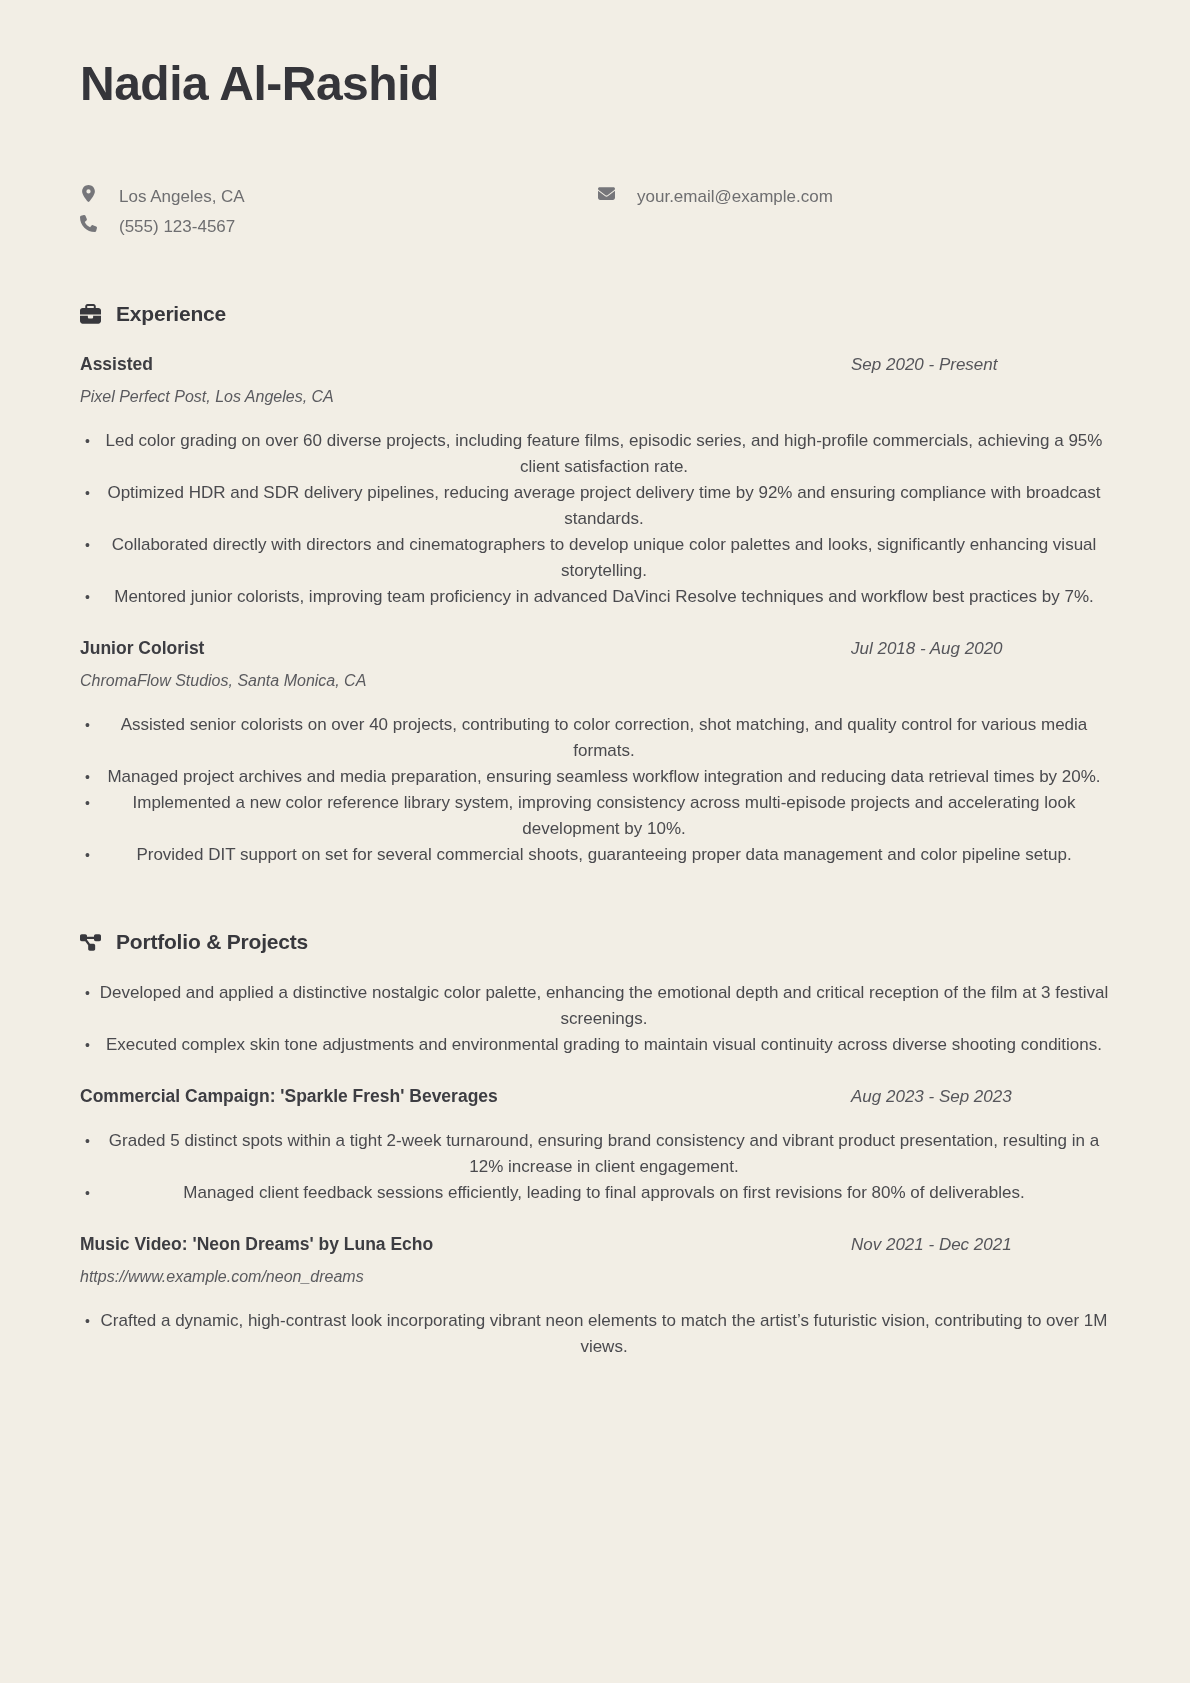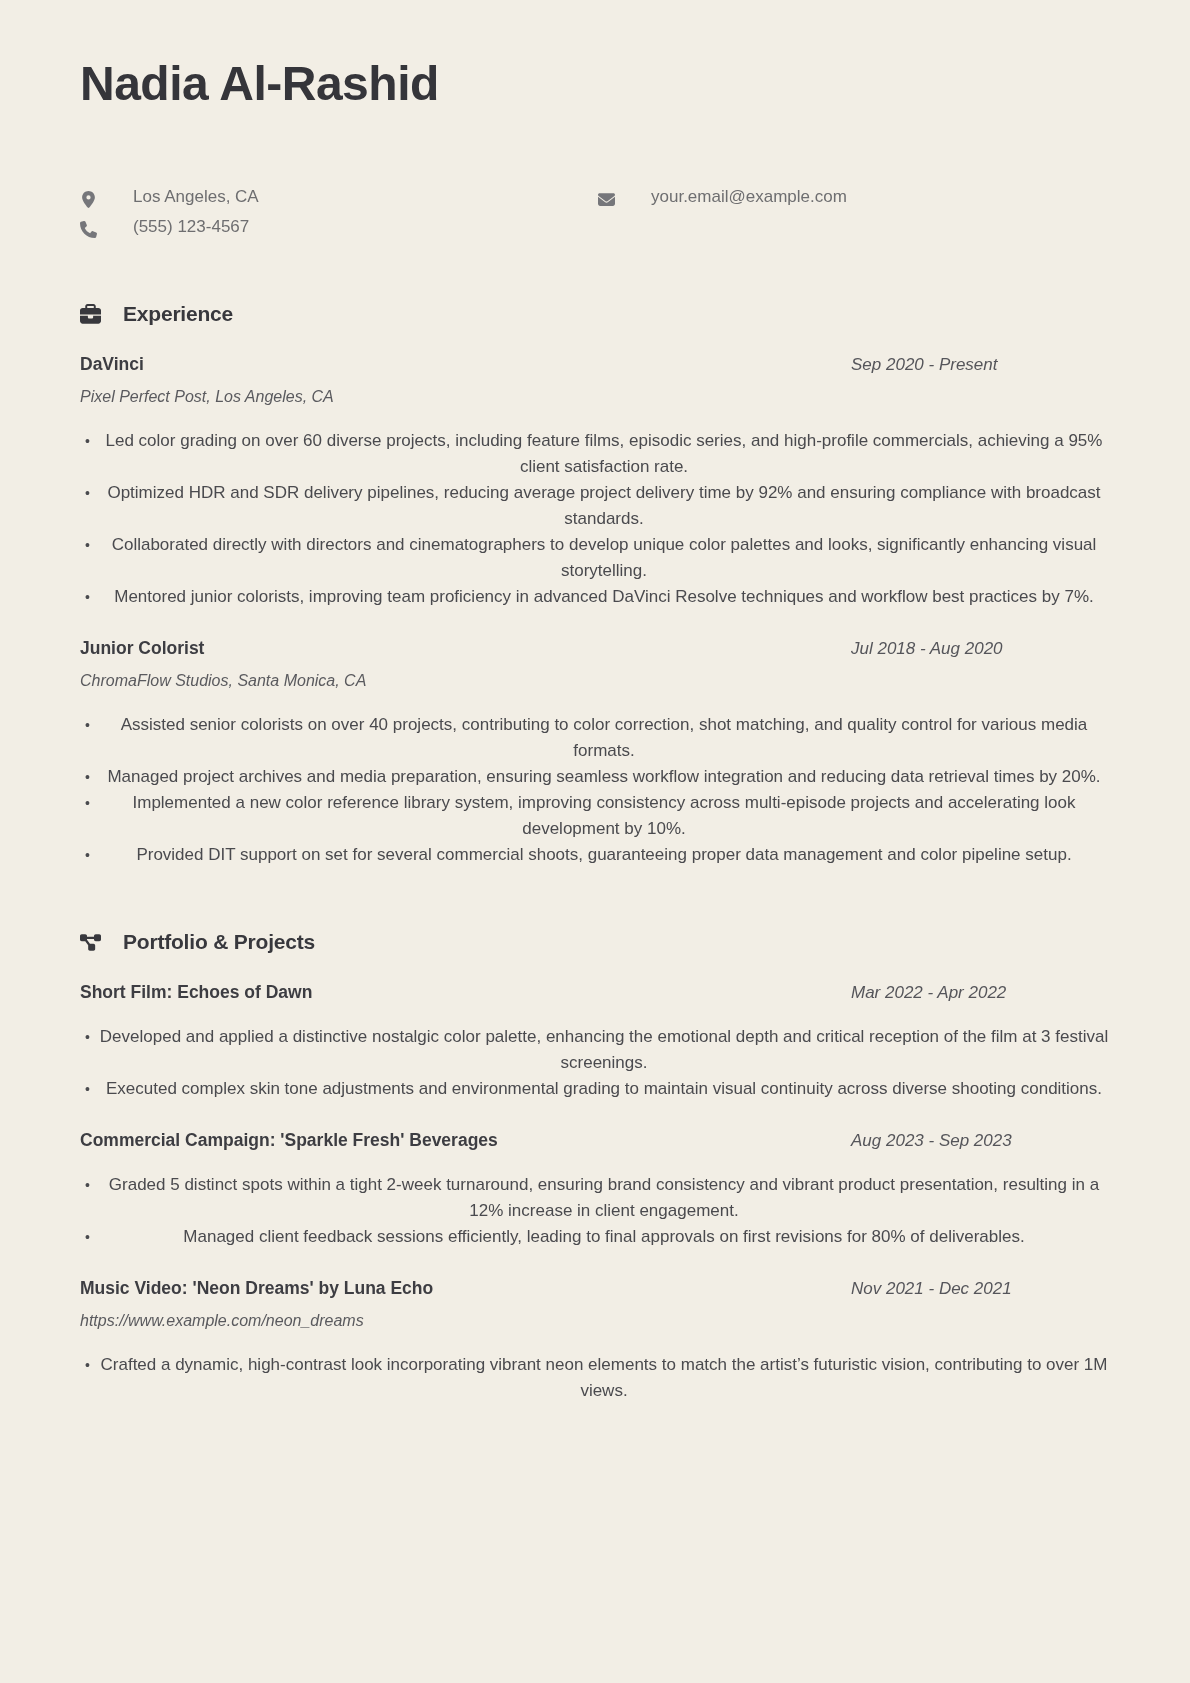--- a/index.html
+++ b/index.html
@@ -29,39 +29,39 @@
   .contact-grid {
     display: grid;
     grid-template-columns: 518px 1fr;
     grid-auto-flow: column;
     grid-template-rows: auto auto;
     row-gap: 7px;
     margin-bottom: 64px;
   }
   .contact-item {
     display: flex;
-    align-items: flex-end;
-    gap: 36px;
+    align-items: flex-start;
+    gap: 22px;
     font-size: 17px;
     color: #6e6e70;
     line-height: 23px;
   }
   .contact-item .cicon {
     width: 17px;
     height: 17px;
     flex: 0 0 17px;
     display: inline-flex;
   }
   .contact-item .cicon svg { width: 17px; height: 17px; fill: #76767a; }
   
   .section { margin-top: 62px; }
   .section-header {
     display: flex;
     align-items: center;
-    gap: 22px;
+    gap: 15px;
     margin-bottom: 26px;
   }
   .section-header .sicon { width: 21px; height: 21px; display: inline-flex; }
   .section-header .sicon svg { width: 21px; height: 21px; fill: #38383d; }
   .section-title {
     font-size: 21px;
     font-weight: 700;
     color: #38383d;
     margin: 0;
     letter-spacing: -0.2px;
@@ -157,21 +157,21 @@
       <span class="sicon">
         <svg viewBox="0 0 512 512">
             <path d="M184 48h144c4.4 0 8 3.6 8 8v40H176V56c0-4.4 3.6-8 8-8zm-56 8v40H64c-35.3 0-64 28.7-64 64v96h512v-96c0-35.3-28.7-64-64-64h-64V56c0-30.9-25.1-56-56-56H184c-30.9 0-56 25.1-56 56zM512 288H320v32c0 17.7-14.3 32-32 32h-64c-17.7 0-32-14.3-32-32v-32H0v128c0 35.3 28.7 64 64 64h384c35.3 0 64-28.7 64-64V288z"></path>
           </svg>
       </span>
       <h2 class="section-title">Experience</h2>
     </div>
 
     <div class="entry">
       <div class="entry-head">
-        <span class="entry-title">DaVinci</span>
+        <span class="entry-title">Assisted</span>
         <span class="entry-date">Sep 2020 - Present</span>
       </div>
       <div class="entry-sub">Pixel Perfect Post, Los Angeles, CA</div>
       <ul class="bullets">
         <li>Led color grading on over 60 diverse projects, including feature films, episodic series, and high-profile commercials, achieving a 95% client satisfaction rate.</li>
         <li>Optimized HDR and SDR delivery pipelines, reducing average project delivery time by 92% and ensuring compliance with broadcast standards.</li>
         <li>Collaborated directly with directors and cinematographers to develop unique color palettes and looks, significantly enhancing visual storytelling.</li>
         <li>Mentored junior colorists, improving team proficiency in advanced DaVinci Resolve techniques and workflow best practices by 7%.</li>
       </ul>
     </div>
@@ -195,24 +195,20 @@
     <div class="section-header">
       <span class="sicon">
         <svg viewBox="0 0 576 512">
             <path d="M0 80C0 53.5 21.5 32 48 32h96c26.5 0 48 21.5 48 48v16h192V80c0-26.5 21.5-48 48-48h96c26.5 0 48 21.5 48 48v96c0 26.5-21.5 48-48 48h-96c-26.5 0-48-21.5-48-48v-16H192v16c0 1.7-.1 3.4-.3 5L272 288h96c26.5 0 48 21.5 48 48v96c0 26.5-21.5 48-48 48h-96c-26.5 0-48-21.5-48-48v-96c0-1.7.1-3.4.3-5L144 224H48c-26.5 0-48-21.5-48-48V80z"></path>
           </svg>
       </span>
       <h2 class="section-title">Portfolio &amp; Projects</h2>
     </div>
 
     <div class="entry">
-      <div class="entry-head">
-        <span class="entry-title">Short Film: Echoes of Dawn</span>
-        <span class="entry-date">Mar 2022 - Apr 2022</span>
-      </div>
       <ul class="bullets">
         <li>Developed and applied a distinctive nostalgic color palette, enhancing the emotional depth and critical reception of the film at 3 festival screenings.</li>
         <li>Executed complex skin tone adjustments and environmental grading to maintain visual continuity across diverse shooting conditions.</li>
       </ul>
     </div>
 
     <div class="entry">
       <div class="entry-head">
         <span class="entry-title">Commercial Campaign: 'Sparkle Fresh' Beverages</span>
         <span class="entry-date">Aug 2023 - Sep 2023</span>

